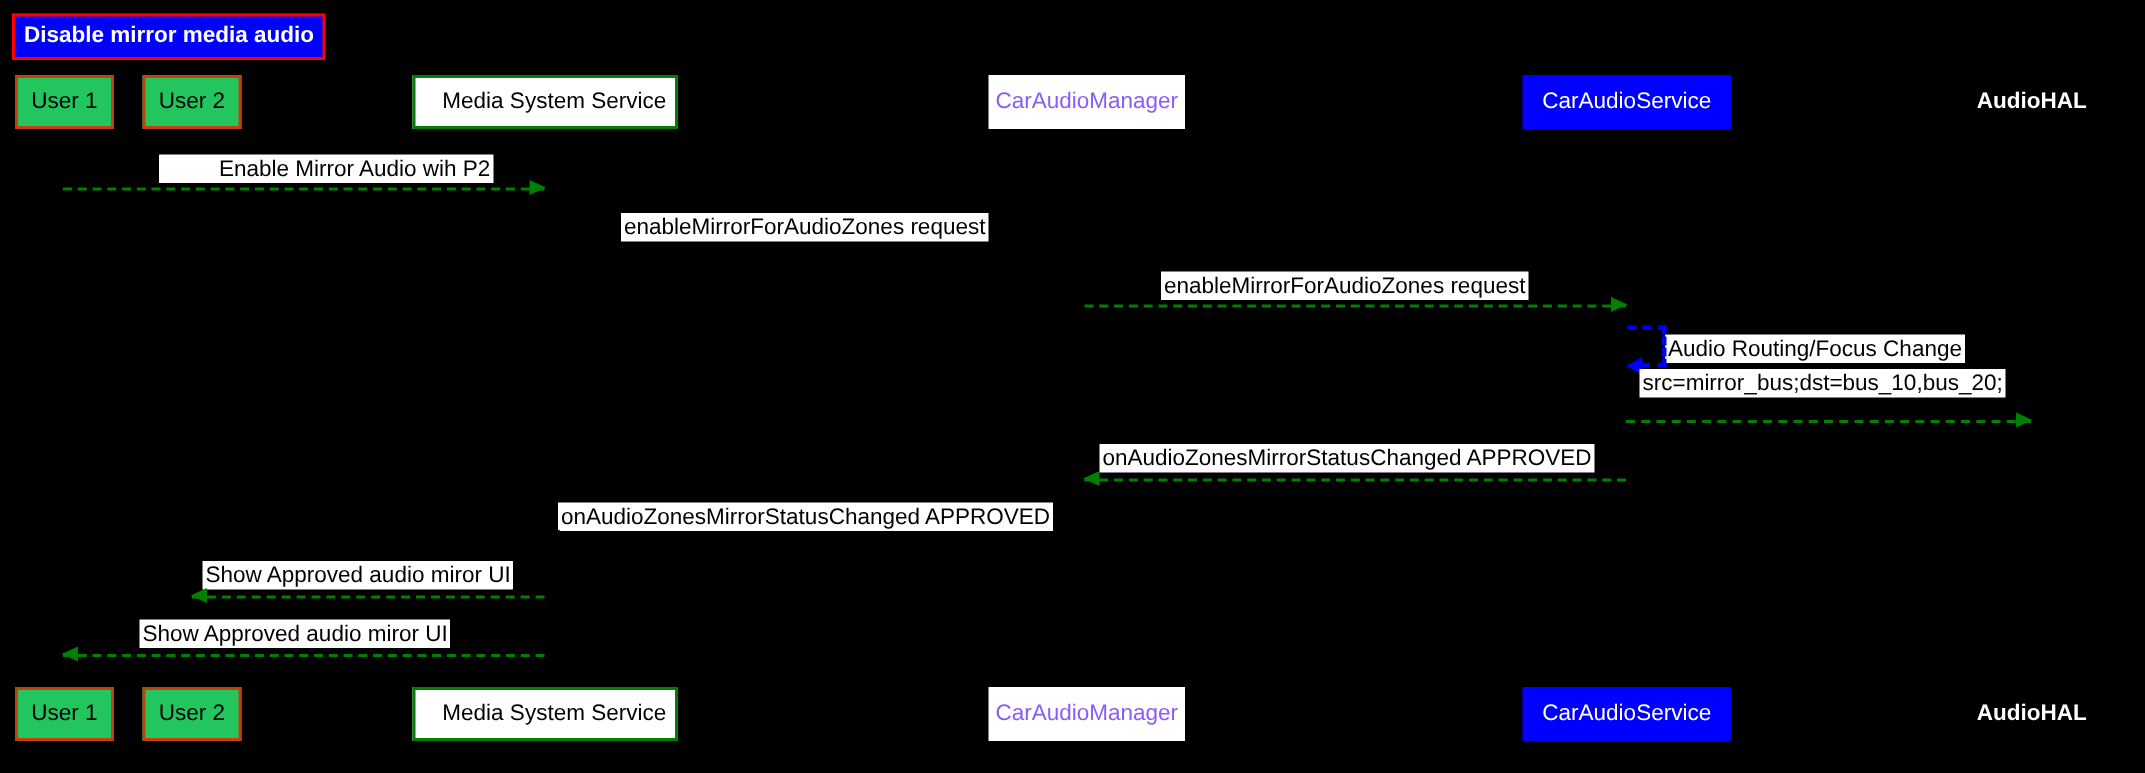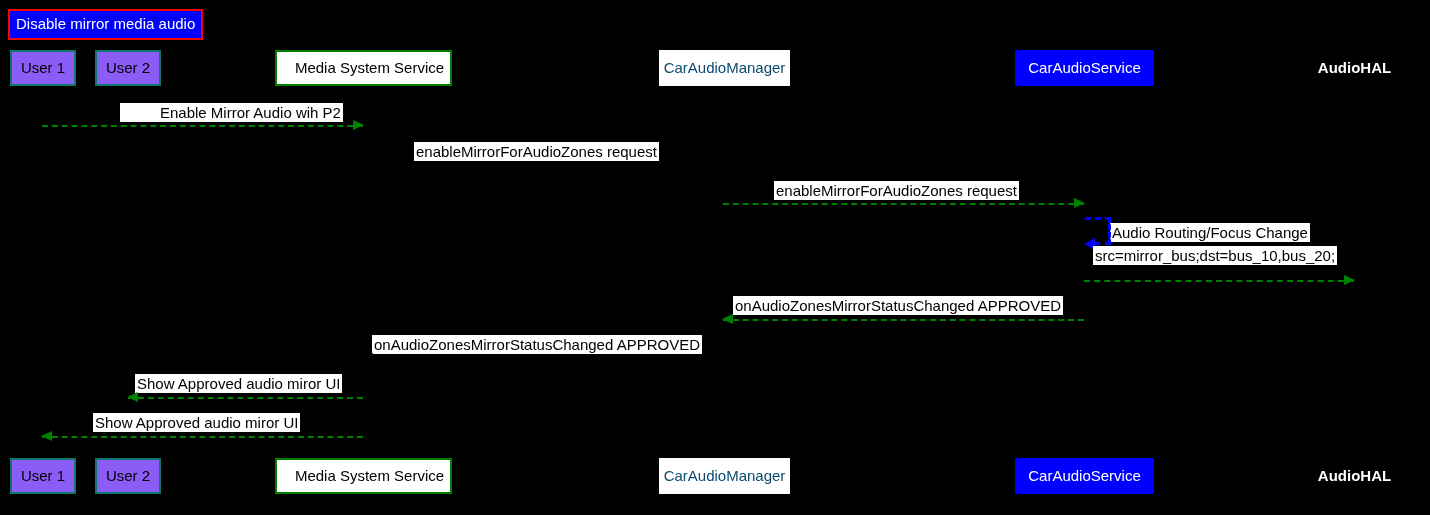--- a/index.html
+++ b/index.html
@@ -10,38 +10,39 @@
     background:#000000;
   }
 
   
   .title-box{
     position:absolute;left:8px;top:9px;
     background:#0000ff;border:2px solid #ff0000;
     color:#ffffff;font-size:15px;line-height:20px;
     padding:3px 6px 4px 6px;white-space:nowrap;
     box-sizing:border-box;
+    font-weight:bold;
   }
 
   
   .lifeline{
     position:absolute;top:86px;width:1px;height:372px;
     background:#000000;
   }
 
   
   .actor{
     position:absolute;box-sizing:border-box;
     display:flex;align-items:center;justify-content:center;
     font-size:15px;line-height:18px;white-space:nowrap;
     height:36px;
   }
-  .actor.boxed{background:#8b5cf6;color:#000000;border:2px solid #0f766e;}
+  .actor.boxed{background:#22c55e;color:#000000;border:2px solid #c2410c;}
   .actor.green-box{background:#ffffff;color:#000000;border:2px solid #008000;padding-left:12px;}
-  .actor.plain{background:#ffffff;color:#0c4a6e;border:0;padding:16px 2px;}
+  .actor.plain{background:#ffffff;color:#8b5cf6;border:0;padding:16px 2px;}
   .actor.blue{background:#0000ff;color:#ffffff;border:0;}
   .actor.ghost{background:transparent;color:#ffffff;border:0;font-weight:bold;}
 
   
   .msg-label{
     position:absolute;
     background:#ffffff;color:#000000;
     font-size:15px;line-height:19px;
     padding:0 2px;white-space:nowrap;
   }
@@ -122,21 +123,21 @@
       <span>CarAudioManager</span>
     </div>
     <div class="actor blue" style="left: 1015px; width: 139px; top: 458px;">
       <span>CarAudioService</span>
     </div>
     <div class="actor ghost" style="left: 1305px; width: 99px; top: 458px;">
       <span>AudioHAL</span>
     </div>
   </div>
 <div id="messages">
-    <div class="msg-label" style="left: 120px; top: 103px; padding-left: 40px;">Enable Mirror Audio wih P2</div>
+    <div class="msg-label" style="left: 106px; top: 103px; padding-left: 40px;">Enable Mirror Audio wih P2</div>
     <div class="arrow right" style="left: 42px; width: 321px; top: 120px;">
       <div class="line"></div>
       <div class="head"></div>
     </div>
     <div class="msg-label" style="left: 414px; top: 142px;">enableMirrorForAudioZones request</div>
     <div class="arrow right hidden-line" style="left: 363px; width: 361px; top: 159px;">
       <div class="line"></div>
       <div class="head"></div>
     </div>
     <div class="msg-label" style="left: 774px; top: 181px;">enableMirrorForAudioZones request</div>

